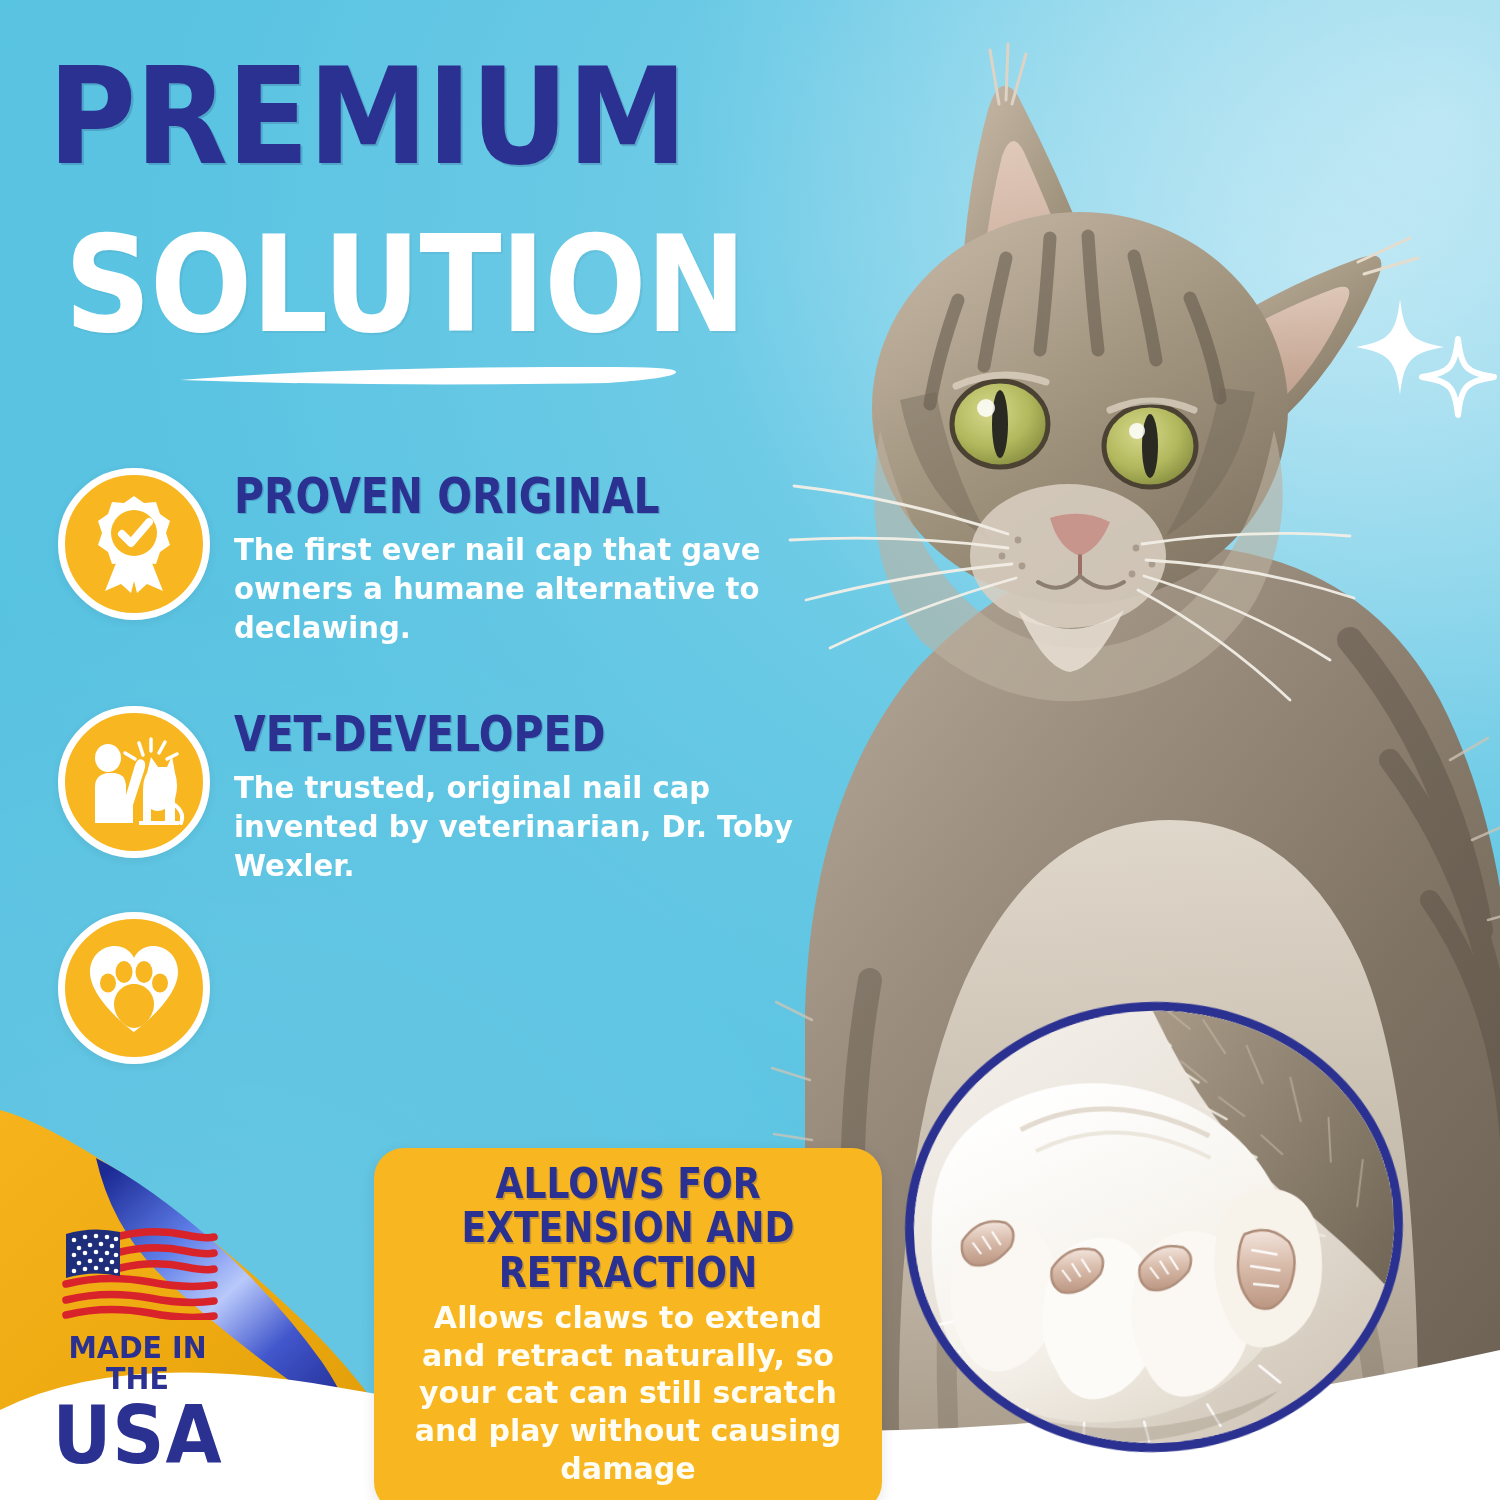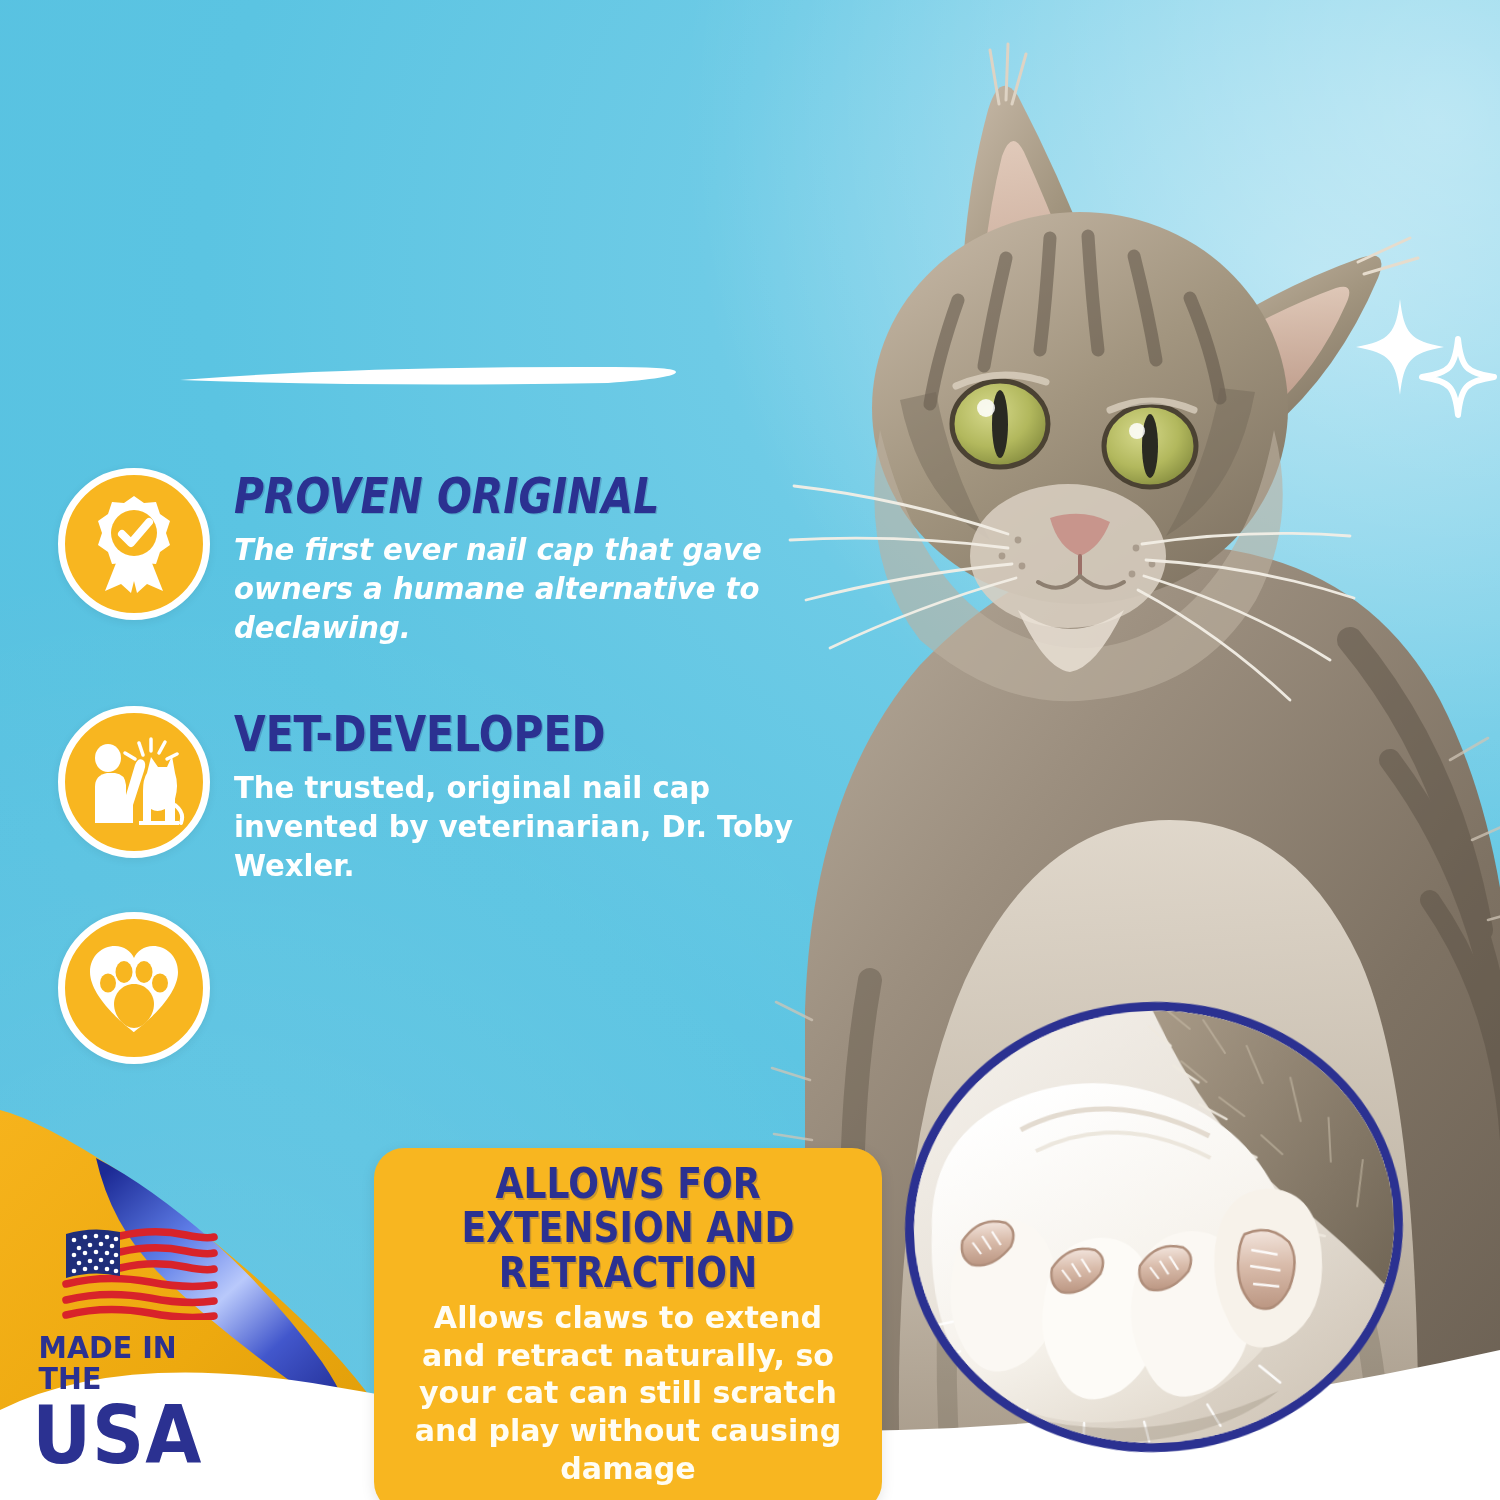--- a/index.html
+++ b/index.html
@@ -89,21 +89,21 @@
   }
 
   
   .feature {
     position: absolute;
     display: flex;
     align-items: flex-start;
     gap: 24px;
     width: 790px;
   }
-  .feature-1 { left: 58px; top: 468px; font-style: italic; }
+  .feature-1 { left: 58px; top: 468px; }
   .feature-2 { left: 58px; top: 706px; justify-content: flex-end; }
   .feature-3 { left: 58px; top: 912px; }
 
   .icon-circle {
     flex: 0 0 auto;
     width: 152px;
     height: 152px;
     border-radius: 50%;
     background: #f8b620;
     border: 7px solid #ffffff;
@@ -152,21 +152,21 @@
     width: 430px;
     height: 390px;
     overflow: visible;
   }
 
   .usa-badge {
     position: absolute;
     left: 30px;
     bottom: 28px;
     width: 215px;
-    text-align: left;
+    text-align: center;
     z-index: 6;
   }
   .usa-flag { width: 160px; height: 96px; display: block; margin: 0 auto 12px auto; }
   .usa-made {
     font-family: "DejaVu Sans", sans-serif;
     font-weight: 700;
     font-size: 31px;
     line-height: 1;
     color: #2b3191;
     letter-spacing: 0px;
@@ -405,20 +405,24 @@
     </svg>
   </div>
 
   <div class="sparkles">
     <svg width="150" height="130" viewBox="0 0 150 130" xmlns="http://www.w3.org/2000/svg">
       <path d="M48,4 C52,38 58,46 92,52 C58,58 52,66 48,100 C44,66 38,58 4,52 C38,46 44,38 48,4 Z" fill="#ffffff"></path>
       <path d="M106,44 C109,72 114,78 142,82 C114,86 109,92 106,120 C103,92 98,86 70,82 C98,78 103,72 106,44 Z" fill="none" stroke="#ffffff" stroke-width="6" stroke-linejoin="round"></path>
     </svg>
   </div>
 
+  <div class="headline-block">
+    <div class="headline-1">PREMIUM</div>
+    <div class="headline-2">SOLUTION</div>
+  </div>
   <div class="swoosh">
     <svg width="500" height="22" viewBox="0 0 500 22" xmlns="http://www.w3.org/2000/svg">
       <path d="M2,15 Q180,1 436,2 Q498,2 498,7 Q498,13 430,18 Q200,22 2,15 Z" fill="#ffffff"></path>
     </svg>
   </div>
 
   <div class="feature feature-1">
     <div class="icon-circle">
       <svg width="106" height="106" viewBox="0 0 106 106" xmlns="http://www.w3.org/2000/svg">
         <path d="M39,62 L24,100 L40,93 L50,102 L58,70 Z" fill="#ffffff"></path>

